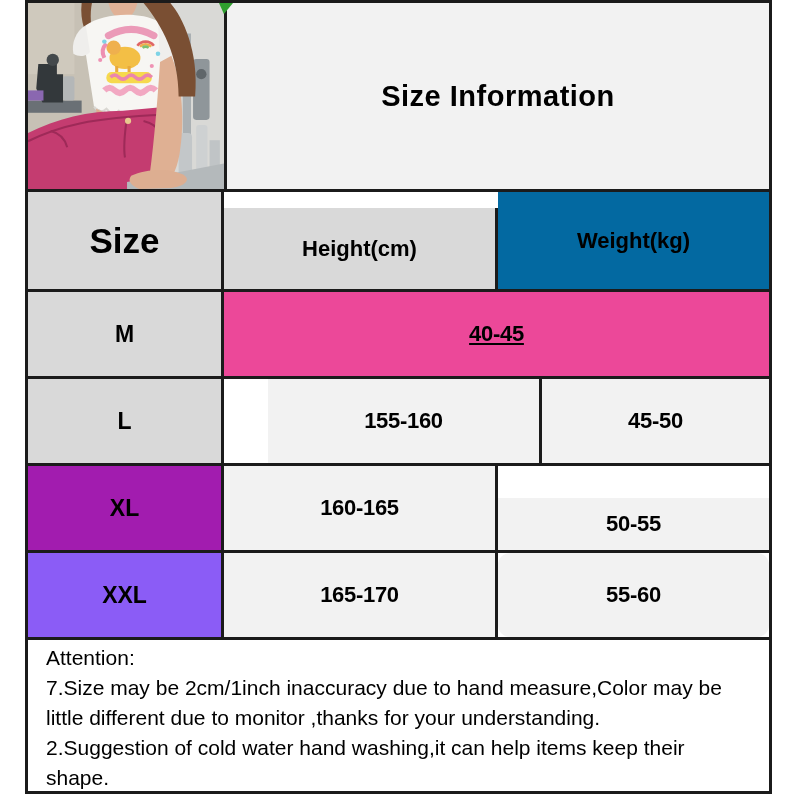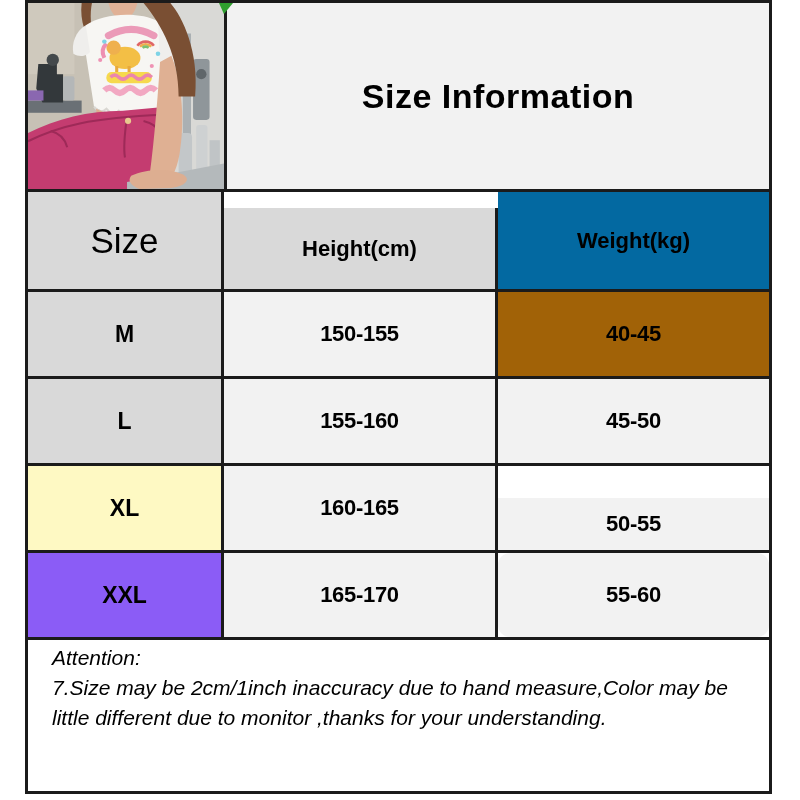--- a/index.html
+++ b/index.html
@@ -10,26 +10,26 @@
   .top-row{height:189px;}
   .head-row{height:100px;}
   .data-row{height:87px;}
   .cell{display:flex;align-items:center;justify-content:center;box-sizing:border-box;}
   .c1{width:196px;border-right:3px solid #1b1b1b;}
   .c2{width:274px;border-right:3px solid #1b1b1b;}
   .c3{flex:1;}
   .photo-cell{width:196px;border-right:3px solid #1b1b1b;position:relative;overflow:hidden;}
   .photo-cell svg{display:block;width:100%;height:100%;}
   .title-cell{flex:1;display:flex;align-items:center;justify-content:center;}
-  .title-text{font-size:34px;font-weight:bold;letter-spacing:0.5px;}
-  .size-head{font-size:35px;font-weight:normal;}
+  .title-text{font-size:29px;font-weight:bold;letter-spacing:0.5px;}
+  .size-head{font-size:35px;font-weight:bold;}
   .col-head{font-size:22px;font-weight:bold;}
   .row-label{font-size:23px;font-weight:bold;}
   .val{font-size:22px;font-weight:bold;letter-spacing:-0.3px;}
-  .attention{flex:1;padding:3px 24px;border-bottom:none;font-style:italic;}
+  .attention{flex:1;padding:3px 18px;border-bottom:none;}
   .attention p{margin:0;font-size:21px;line-height:30px;font-weight:400;}
   .corner-tag{position:absolute;left:191px;top:0;width:14px;height:11px;
               clip-path:polygon(0 0,100% 0,35% 100%);z-index:5;}
 </style>
 </head>
 <body>
 
 <div class="sheet">
 
   <div class="corner-tag" style="background-color: rgb(47, 158, 46);"></div>
@@ -91,37 +91,37 @@
   </div>
 
   <div class="row head-row">
     <div class="cell c1 size-head" style="background-color: rgb(217, 217, 217);">Size</div>
     <div class="cell c2 col-head" style="background-color: rgb(217, 217, 217); margin-top: 16px;">Height(cm)</div>
     <div class="cell c3 col-head" style="background-color: #0369a1;">Weight(kg)</div>
   </div>
 
   <div class="row data-row">
     <div class="cell c1 row-label" style="background-color: rgb(217, 217, 217);">M</div>
-    <div class="cell c2 val" style="background-color: rgb(242, 242, 242);">150-155</div>
-    <div class="cell c3 val" style="background-color: #a16207;">40-45</div>
+    <div class="cell c3 val" style="background-color: #ec4899; text-decoration: underline;">40-45</div>
   </div>
   <div class="row data-row">
     <div class="cell c1 row-label" style="background-color: rgb(217, 217, 217);">L</div>
-    <div class="cell c2 val" style="background-color: rgb(242, 242, 242);">155-160</div>
+    <div class="cell c2 val" style="background-color: rgb(242, 242, 242); margin-left: 44px;">155-160</div>
     <div class="cell c3 val" style="background-color: rgb(242, 242, 242);">45-50</div>
   </div>
   <div class="row data-row">
-    <div class="cell c1 row-label" style="background-color: #fef9c3;">XL</div>
+    <div class="cell c1 row-label" style="background-color: #a21caf;">XL</div>
     <div class="cell c2 val" style="background-color: rgb(242, 242, 242);">160-165</div>
     <div class="cell c3 val" style="background-color: rgb(242, 242, 242); margin-top: 32px;">50-55</div>
   </div>
   <div class="row data-row">
     <div class="cell c1 row-label" style="background-color: #8b5cf6;">XXL</div>
     <div class="cell c2 val" style="background-color: rgb(242, 242, 242);">165-170</div>
     <div class="cell c3 val" style="background-color: rgb(242, 242, 242); border-radius: 12px;">55-60</div>
   </div>
 
   <div class="attention">
     <p>Attention:</p>
     <p>7.Size may be 2cm/1inch inaccuracy due to hand measure,Color may be little different due to monitor ,thanks for your understanding.</p>
+    <p>2.Suggestion of cold water hand washing,it can help items keep their shape.</p>
   </div>
 
 </div>
 
 </body></html>

